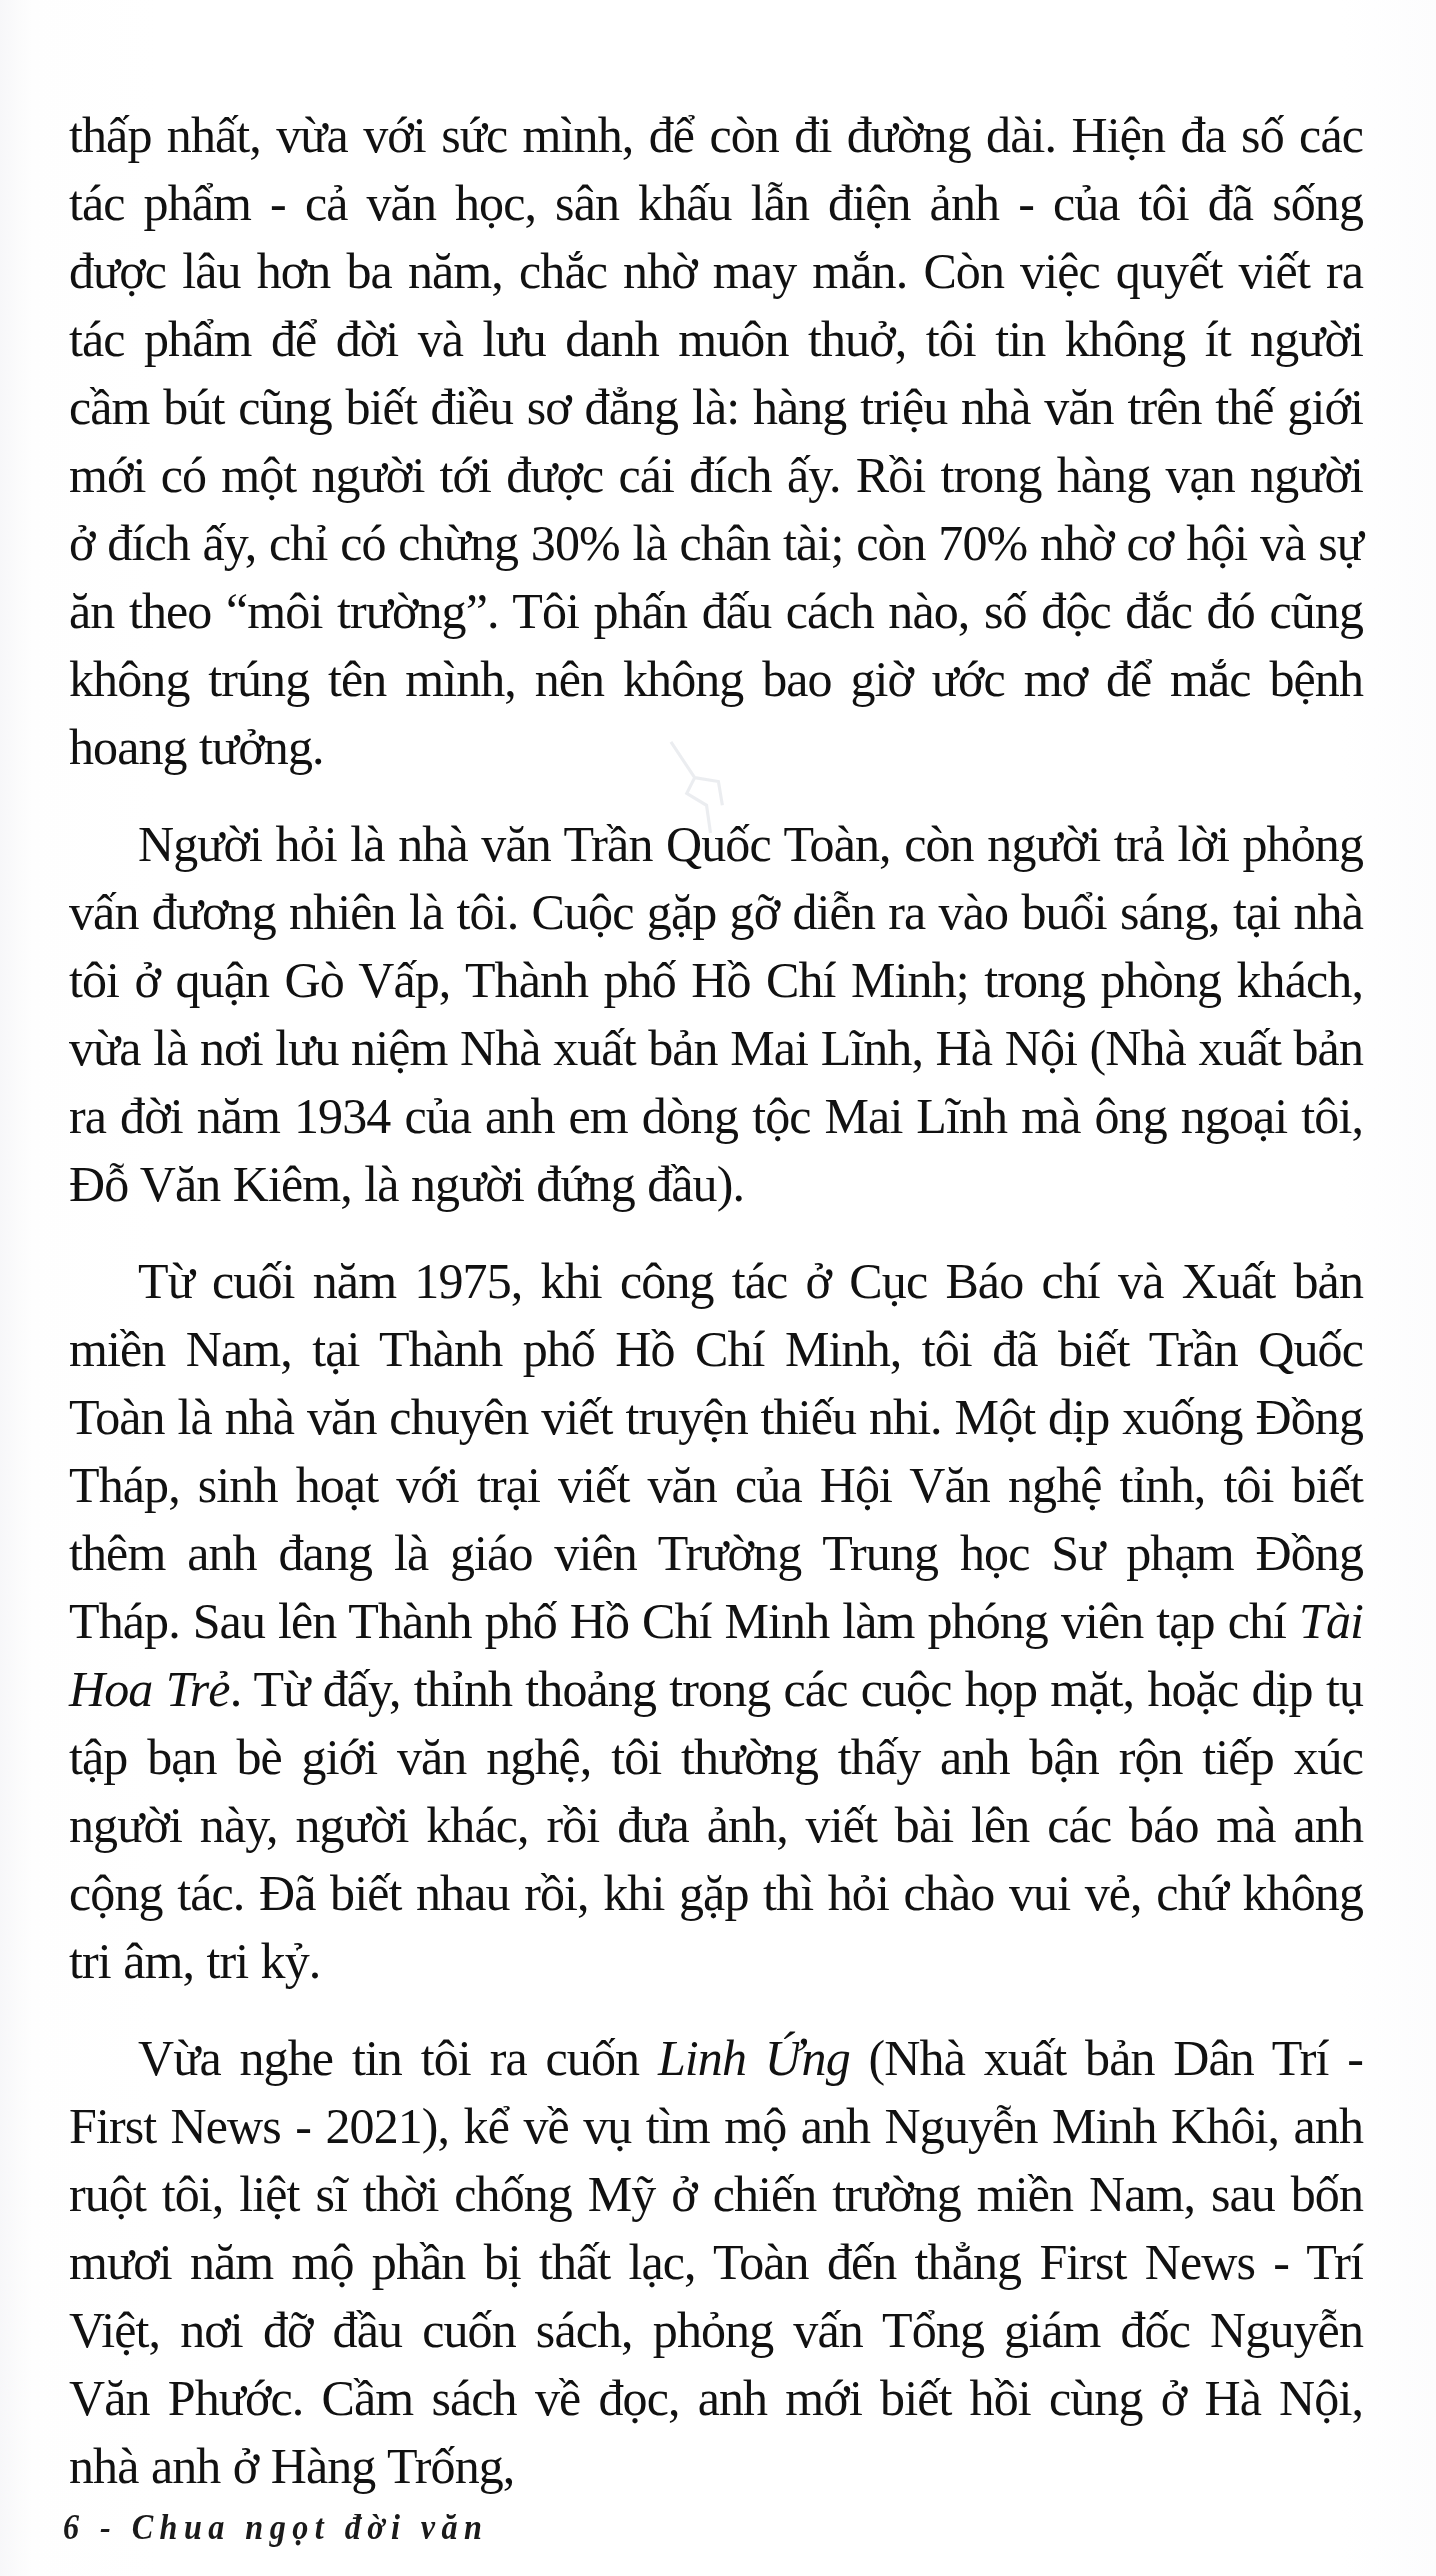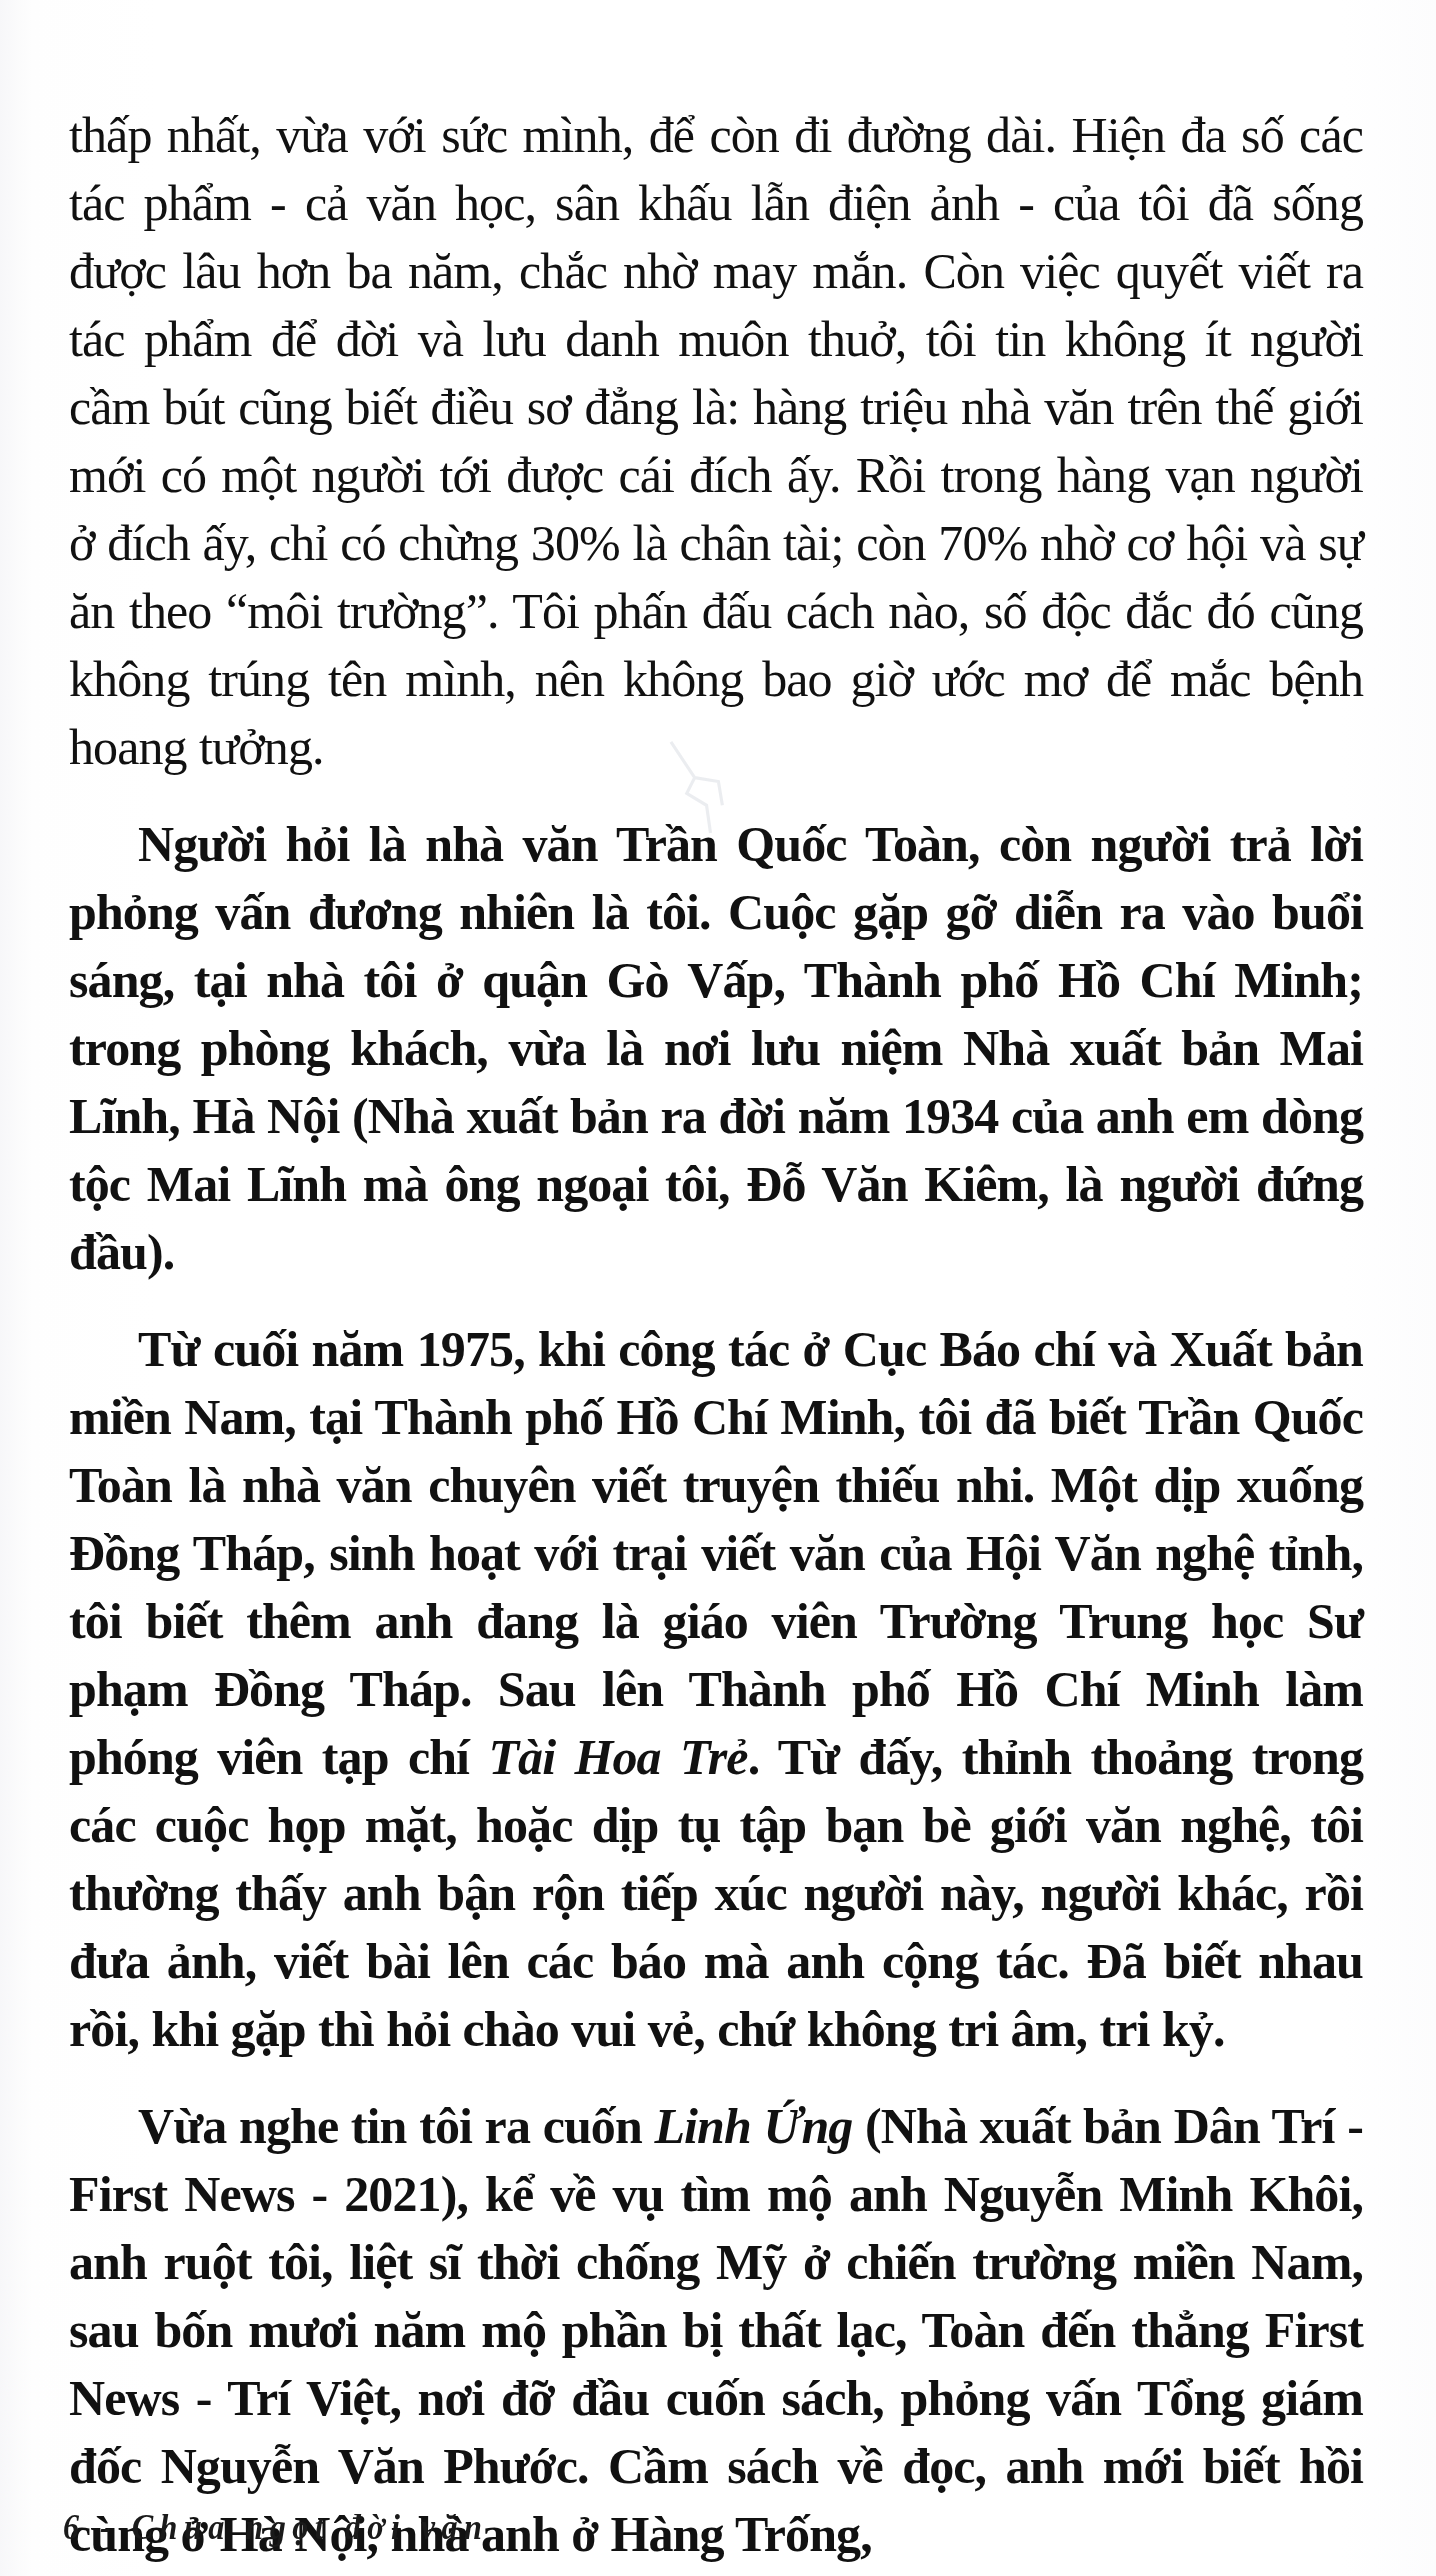--- a/index.html
+++ b/index.html
@@ -34,21 +34,20 @@
       letter-spacing: -0.9px;
       word-spacing: 0.8px;
     }
     .body-text p {
       margin: 0 0 29px 0;
       text-align: justify;
       text-align-last: left;
     }
     .body-text p.indent {
       text-indent: 69px;
-      font-weight: bold;
     }
     .body-text em {
       font-style: italic;
     }
     .footer {
       position: absolute;
       left: 63px;
       top: 2508px;
       font-family: "Liberation Serif", serif;
       font-style: italic;

